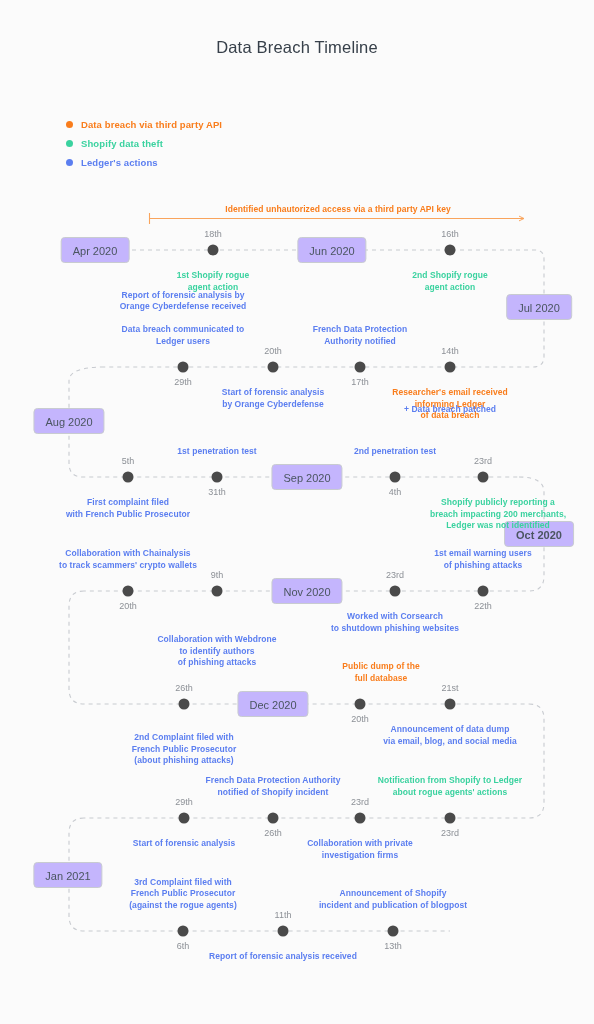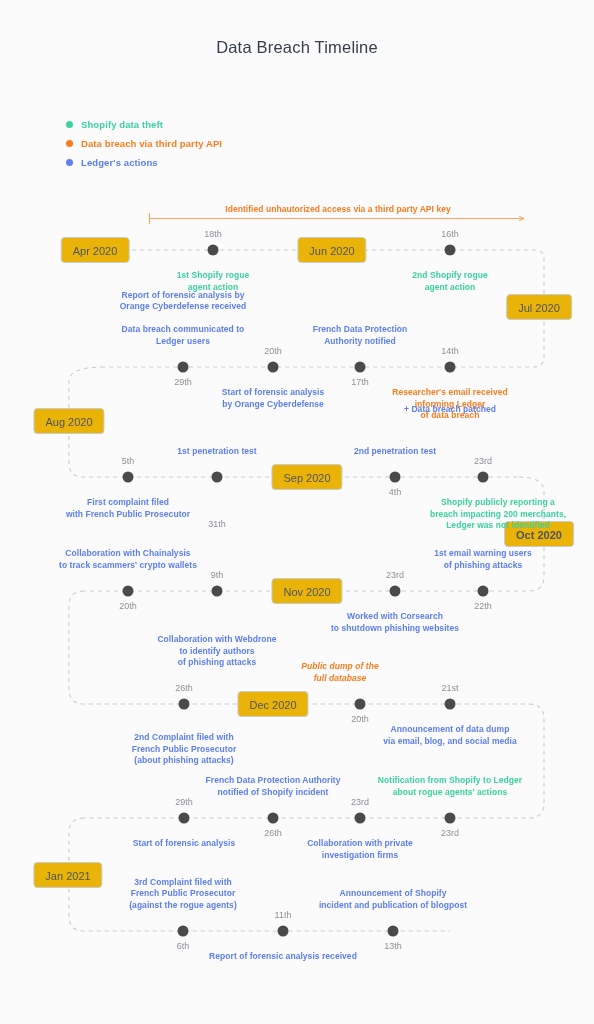--- a/index.html
+++ b/index.html
@@ -58,21 +58,21 @@
   .legend-label {
     font-size: 9.5px;
     font-weight: bold;
     letter-spacing: .1px;
   }
 
   .month {
     position: absolute;
     border: 1px solid #c8cbd0;
     border-radius: 4px;
-    background: #eab308;
+    background: #c4b5fd;
     color: #4a5560;
     font-size: 11px;
     height: 26px;
     line-height: 26px;
     text-align: center;
     white-space: nowrap;
     padding: 0 11px;
     box-sizing: border-box;
     transform: translateX(-50%);
   }
@@ -141,26 +141,26 @@
 
     <path d="M529,704 Q544,704 544,719 L544,803 Q544,818 529,818 L84,818" fill="none" stroke="#c8cbd0" stroke-width="1.1" stroke-dasharray="4 4"></path>
 
     <path d="M84,818 Q69,818 69,833 L69,916 Q69,931 84,931 L450,931" fill="none" stroke="#c8cbd0" stroke-width="1.1" stroke-dasharray="4 4"></path>
   </svg>
 
   <div class="title">Data Breach Timeline</div>
 
   <div class="legend">
     <div class="legend-row">
+      <span class="legend-dot" style="background:#f97d1c"></span>
+      <span class="legend-label" style="color:#f97d1c">Data breach via third party API</span>
+    </div>
+    <div class="legend-row">
       <span class="legend-dot" style="background:#3ad29f"></span>
       <span class="legend-label" style="color:#3ad29f">Shopify data theft</span>
-    </div>
-    <div class="legend-row">
-      <span class="legend-dot" style="background:#f97d1c"></span>
-      <span class="legend-label" style="color:#f97d1c">Data breach via third party API</span>
     </div>
     <div class="legend-row">
       <span class="legend-dot" style="background:#5b7ef0"></span>
       <span class="legend-label" style="color:#5b7ef0">Ledger's actions</span>
     </div>
   </div>
 
   <div class="arrow-label" style="left:338px; top:204px; color:#f97d1c;">Identified unhautorized access via a third party API key</div>
 
   <div id="months-layer">
@@ -218,21 +218,21 @@
       <div class="evt" style="left: 450px; color: rgb(91, 126, 240); top: 404px;">
         <div>+ Data breach patched</div>
       </div>
       <div class="dot" style="left: 128px; top: 477px; background: rgb(74, 74, 74);"></div>
       <div class="daylbl" style="left: 128px; top: 456px;">5th</div>
       <div class="evt" style="left: 128px; color: rgb(91, 126, 240); top: 497px;">
         <div>First complaint filed</div>
         <div>with French Public Prosecutor</div>
       </div>
       <div class="dot" style="left: 217px; top: 477px; background: rgb(74, 74, 74);"></div>
-      <div class="daylbl" style="left: 217px; top: 487px; margin-top: 32px;">31th</div>
+      <div class="daylbl" style="left: 217px; top: 487px;">31th</div>
       <div class="evt" style="left: 217px; color: rgb(91, 126, 240); top: 445.5px;">
         <div>1st penetration test</div>
       </div>
       <div class="dot" style="left: 395px; top: 477px; background: rgb(74, 74, 74);"></div>
       <div class="daylbl" style="left: 395px; top: 487px;">4th</div>
       <div class="evt" style="left: 395px; color: rgb(91, 126, 240); top: 445.5px;">
         <div>2nd penetration test</div>
       </div>
       <div class="dot" style="left: 483px; top: 477px; background: rgb(74, 74, 74);"></div>
       <div class="daylbl" style="left: 483px; top: 456px;">23rd</div>
@@ -268,21 +268,21 @@
       </div>
       <div class="dot" style="left: 184px; top: 704px; background: rgb(74, 74, 74);"></div>
       <div class="daylbl" style="left: 184px; top: 683px;">26th</div>
       <div class="evt" style="left: 184px; color: rgb(91, 126, 240); top: 724px; margin-top: 8px;">
         <div>2nd Complaint filed with</div>
         <div>French Public Prosecutor</div>
         <div>(about phishing attacks)</div>
       </div>
       <div class="dot" style="left: 360px; top: 704px; background: rgb(74, 74, 74);"></div>
       <div class="daylbl" style="left: 360px; top: 714px;">20th</div>
-      <div class="evt" style="left: 340px; color: rgb(249, 125, 28); top: 661px; font-style: italic;">
+      <div class="evt" style="left: 381px; color: rgb(249, 125, 28); top: 661px;">
         <div>Public dump of the</div>
         <div>full database</div>
       </div>
       <div class="dot" style="left: 450px; top: 704px; background: rgb(74, 74, 74);"></div>
       <div class="daylbl" style="left: 450px; top: 683px;">21st</div>
       <div class="evt" style="left: 450px; color: rgb(91, 126, 240); top: 724px;">
         <div>Announcement of data dump</div>
         <div>via email, blog, and social media</div>
       </div>
       <div class="dot" style="left: 184px; top: 818px; background: rgb(74, 74, 74);"></div>

